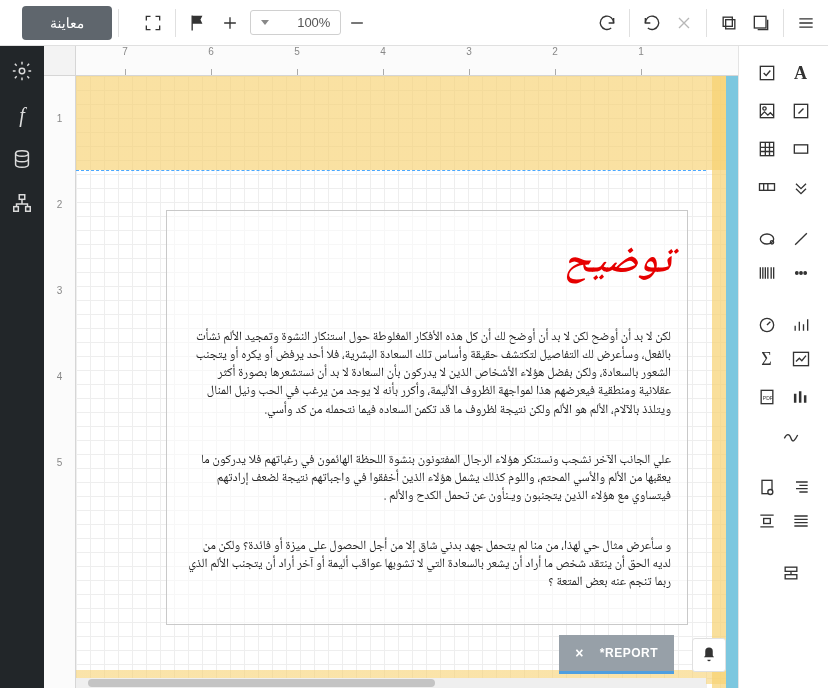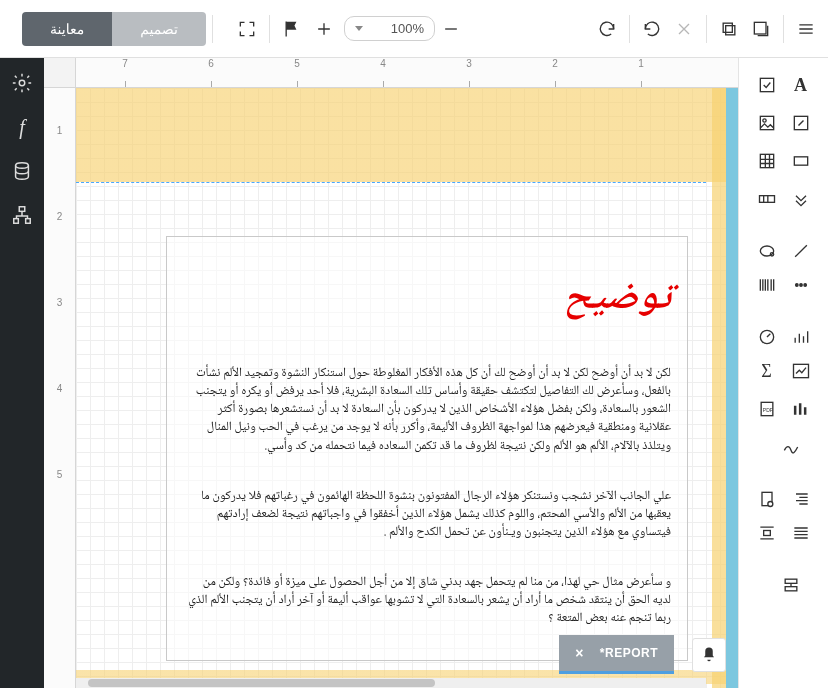--- a/index.html
+++ b/index.html
@@ -1,28 +1,28 @@
 <!DOCTYPE html>
 <html><head>
 <meta charset="utf-8">
 <style>
   * { box-sizing: border-box; margin: 0; padding: 0; }
   html, body { height: 100%; font-family: -apple-system, BlinkMacSystemFont, "Segoe UI", Arial, sans-serif; font-size: 12px; color: #333; }
   body { display: flex; flex-direction: column; overflow: hidden; }
 
   
-  .top-toolbar { height: 58px; background: #fff; border-bottom: 1px solid #e0e0e0; display: flex; align-items: center; padding: 0 6px; }
+  .top-toolbar { height: 46px; background: #fff; border-bottom: 1px solid #e0e0e0; display: flex; align-items: center; padding: 0 6px; }
   .tabs-pill { display: flex; border-radius: 4px; overflow: hidden; margin-left: 16px; }
   .tab { padding: 9px 28px; font-size: 14px; color: #fff; cursor: pointer; }
   .tab.active { background: #5f666d; }
   .tab.inactive { background: #b9bdc1; color: #fff; }
   .toolbar-group { display: flex; align-items: center; gap: 0; margin-left: 12px; }
   .toolbar-ic { width: 32px; height: 32px; display: flex; align-items: center; justify-content: center; cursor: pointer; color: #333; }
   .toolbar-sep { width: 1px; height: 28px; background: #e0e0e0; margin: 0 6px; }
-  .zoom-box { display: inline-flex; align-items: center; border: 1px solid #d0d0d0; border-radius: 10px; padding: 4px 10px; margin-left: 4px; font-size: 13px; gap: 28px; color: #555; }
+  .zoom-box { display: inline-flex; align-items: center; border: 1px solid #d0d0d0; border-radius: 3px; padding: 4px 10px; margin-left: 4px; font-size: 13px; gap: 28px; color: #555; }
   .zoom-box .caret { width: 0; height: 0; border-left: 4px solid transparent; border-right: 4px solid transparent; border-top: 5px solid #888; }
   .spacer { flex: 1; }
 
   
   .main { flex: 1; display: flex; min-height: 0; }
 
   
   .left-bar { width: 44px; background: #222629; color: #cfcfcf; display: flex; flex-direction: column; align-items: center; padding-top: 14px; gap: 22px; }
 
   
@@ -57,24 +57,24 @@
   }
   .band-bottom {
     position:absolute; bottom:4px; left:0; right:0; height:14px;
     background: linear-gradient(rgba(247,209,112,.6), rgba(247,209,112,.6));
   }
   .band-right1 { position:absolute; top:0; bottom:0; right:12px; width:14px; background:rgba(247,209,112,.7); }
   .band-right2 { position:absolute; top:0; bottom:0; right:0; width:12px; background:#7cc7df; }
   .guide-line { position:absolute; left:0; right:32px; top:94px; border-top:1px dashed #4aa8ff; z-index:2; }
 
   .content-frame {
-    position:absolute; left:90px; right:50px; top:148px;
+    position:absolute; left:90px; right:50px; top:134px;
     border:1px solid #c9c9c9;
     background: rgba(255,255,255,.5);
-    padding: 28px 16px 22px;
+    padding: 18px 16px 22px;
     direction: rtl;
     text-align: right;
     font-family: "Traditional Arabic", "Noto Naskh Arabic", "Times New Roman", serif;
   }
   .content-title { color: #e60000; font-size: 40px; font-style: italic; font-weight: 600; margin-bottom: 10px; }
   .content-p { font-size: 12.5px; line-height: 1.45; color:#222; margin-bottom: 10px; margin-top: 32px; }
   .h-scroll-track { position:absolute; left:0; right:32px; bottom:0; height:10px; background:#efefef; }
   .h-scroll-thumb { position:absolute; left:12px; top:1px; width:55%; height:8px; background:#c4c4c4; border-radius:4px; }
 
   
@@ -99,21 +99,20 @@
   .ic { width:20px; height:20px; display:inline-flex; align-items:center; justify-content:center; }
   .ic.lg { width:22px; height:22px; }
   .disabled { opacity:.35; }
 </style>
 </head>
 <body>
 
 <div class="top-toolbar">
   <div class="tabs-pill">
     <div class="tab active">معاينة</div>
-    <div class="tab inactive">تصميم</div>
   </div>
   <div class="toolbar-sep"></div>
   <div class="toolbar-group">
     <span class="toolbar-ic">
       <svg class="ic" viewBox="0 0 24 24">
           <path d="M4 9V4h5M20 9V4h-5M4 15v5h5M20 15v5h-5"></path>
         </svg>
     </span>
     <div class="toolbar-sep"></div>
     <span class="toolbar-ic">

